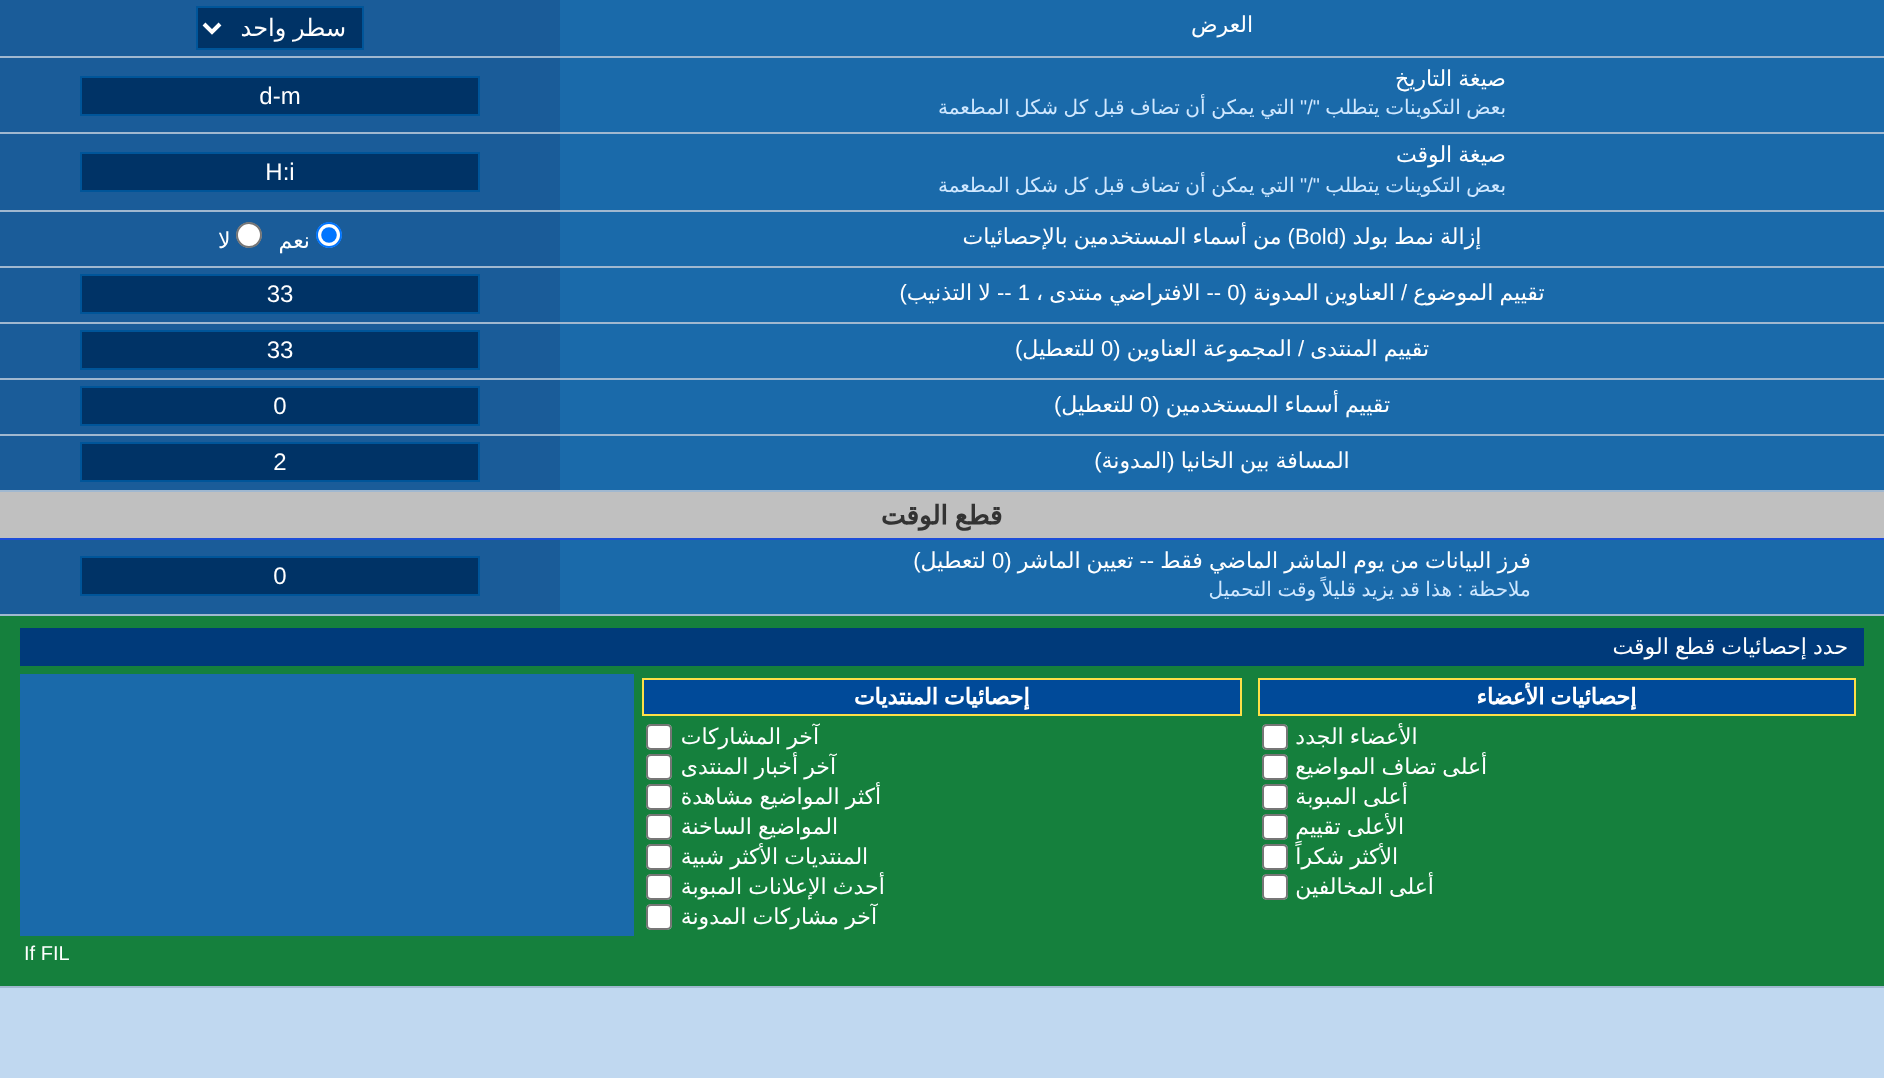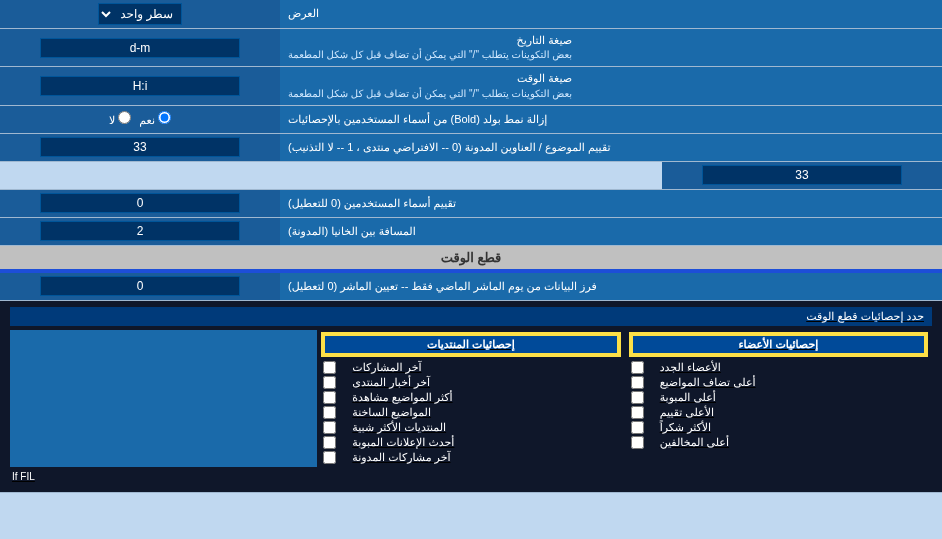--- a/index.html
+++ b/index.html
@@ -20,21 +20,21 @@
       min-height: 28px;
       align-items: stretch;
     }
     .row-label {
       background: #1a6aaa;
       color: #ffffff;
       flex: 1;
       padding: 4px 8px;
       display: flex;
       align-items: center;
-      justify-content: flex-end;
+      justify-content: center;
       text-align: right;
       font-size: 11px;
       line-height: 1.4;
     }
     .row-label small {
       font-size: 10px;
       display: block;
       color: #d0e8ff;
     }
     .row-input {
@@ -69,27 +69,26 @@
       color: #ffffff;
       font-size: 11px;
     }
     .section-header {
       background: #c0c0c0;
       color: #333;
       font-weight: bold;
       text-align: center;
       padding: 4px 8px;
       font-size: 13px;
-      border-bottom: 4px solid #1d4ed8;
+      border-bottom: 1px solid #1d4ed8;
     }
     .stats-section {
-      background: #0f172a;
+      background: #15803d;
       padding: 6px 10px;
       border-bottom: 1px solid #a0b8d0;
-      text-decoration: underline;
     }
     .stats-header {
       background: #003a7a;
       color: #ffffff;
       padding: 3px 8px;
       font-size: 11px;
       text-align: right;
       margin-bottom: 4px;
     }
     .stats-columns {
@@ -102,26 +101,26 @@
       padding: 2px 4px;
     }
     .stats-col-header {
       background: #004a99;
       color: #ffffff;
       text-align: center;
       padding: 2px 6px;
       font-size: 11px;
       font-weight: bold;
       margin-bottom: 3px;
-      border: 4px solid #fde047;
+      border: 1px solid #fde047;
     }
     .stats-item {
       display: flex;
       align-items: center;
-      gap: 16px;
+      gap: 4px;
       color: #ffffff;
       font-size: 11px;
       padding: 1px 2px;
       justify-content: flex-end;
     }
     .stats-item input[type="checkbox"] {
       margin: 0;
     }
   </style>
 </head>
@@ -185,20 +184,23 @@
   <div class="row">
     <div class="row-label">
       <span>تقييم الموضوع / العناوين المدونة (0 -- الافتراضي منتدى ، 1 -- لا التذنيب)</span>
     </div>
     <div class="row-input">
       <input type="text" value="33" style="">
     </div>
   </div>
 
   <div class="row">
+    <div class="row-label">
+      <span>تقييم المنتدى / المجموعة العناوين (0 للتعطيل)</span>
+    </div>
     <div class="row-input">
       <input type="text" value="33" style="">
     </div>
   </div>
 
   <div class="row">
     <div class="row-label">
       <span>تقييم أسماء المستخدمين (0 للتعطيل)</span>
     </div>
     <div class="row-input">
@@ -216,20 +218,21 @@
   </div>
 
   <div class="section-header">
     <span>قطع الوقت</span>
   </div>
 
   <div class="row">
     <div class="row-label">
       <div>
         <span>فرز البيانات من يوم الماشر الماضي فقط -- تعيين الماشر (0 لتعطيل)</span>
+        <small>ملاحظة : هذا قد يزيد قليلاً وقت التحميل</small>
       </div>
     </div>
     <div class="row-input">
       <input type="text" value="0" style="">
     </div>
   </div>
 
   <div class="stats-section">
     <div class="stats-header">
       <span>حدد إحصائيات قطع الوقت</span>

